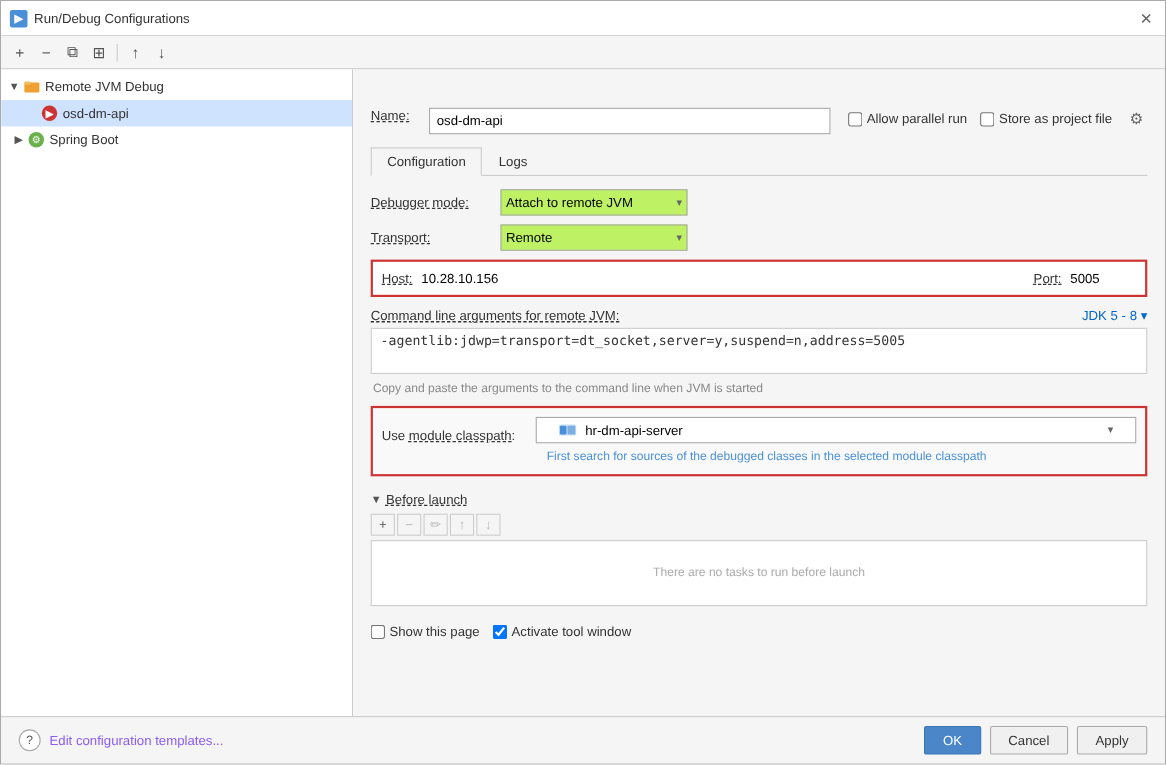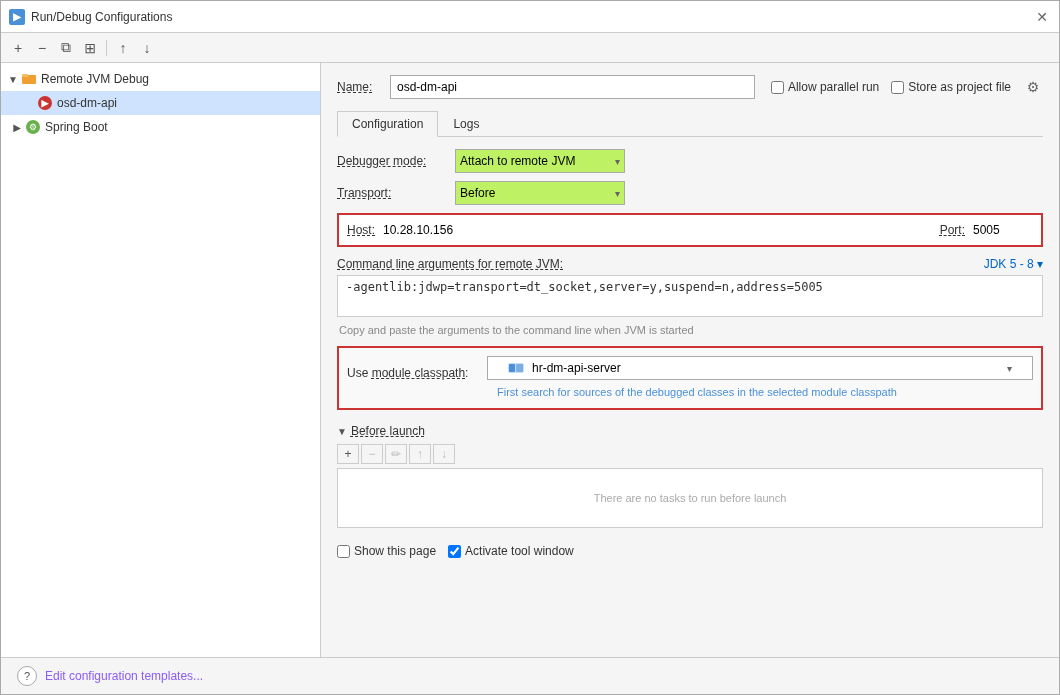--- a/index.html
+++ b/index.html
@@ -161,23 +161,24 @@
     .right-panel {
       flex: 1;
       background: #f5f5f5;
       display: flex;
       flex-direction: column;
       padding: 12px 16px;
       overflow-y: auto;
     }
     .name-row {
       display: flex;
-      align-items: center;
+      align-items: flex-start;
       margin-bottom: 12px;
       gap: 8px;
+      margin-top: 23px;
     }
     .name-label {
       font-size: 12px;
       color: #333;
       text-decoration: underline;
       text-decoration-style: dashed;
       min-width: 45px;
     }
     .name-input {
       flex: 1;
@@ -590,21 +591,21 @@
         <span class="form-label underline">Debugger mode:</span>
         <div class="select-field" style="width:170px;">
           <span>Attach to remote JVM</span>
           <span class="select-arrow">▾</span>
         </div>
       </div>
 
       <div class="form-row">
         <span class="form-label underline">Transport:</span>
         <div class="select-field" style="width:170px;">
-          <span>Before</span>
+          <span>Remote</span>
           <span class="select-arrow">▾</span>
         </div>
       </div>
 
       <div class="host-port-row">
         <span class="host-label">Host:</span>
         <input class="host-input" type="text" value="10.28.10.156" style="">
         <span class="port-label">Port:</span>
         <input class="port-input" type="text" value="5005" style="">
       </div>
@@ -666,14 +667,19 @@
         </div>
       </div>
     </div>
   </div>
 
   <div class="footer">
     <div class="footer-left">
       <button class="help-btn">?</button>
       <a class="edit-templates-link" href="#">Edit configuration templates...</a>
     </div>
+    <div class="footer-right">
+      <button class="action-btn primary">OK</button>
+      <button class="action-btn">Cancel</button>
+      <button class="action-btn">Apply</button>
+    </div>
   </div>
 </div>
 
 </body></html>

